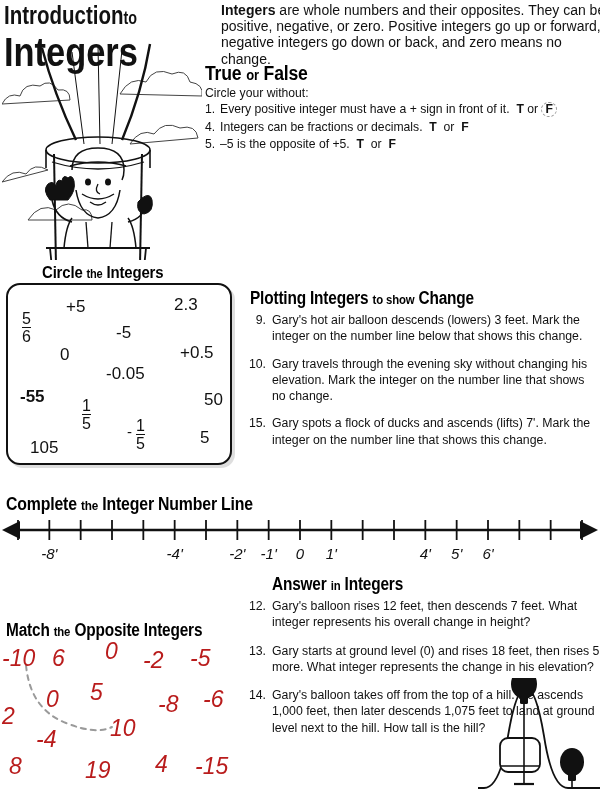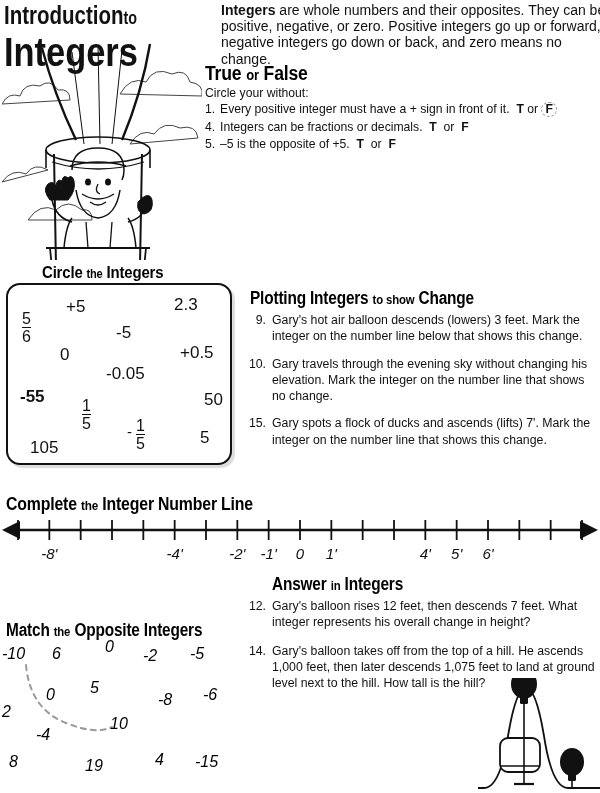--- a/index.html
+++ b/index.html
@@ -115,23 +115,23 @@
 
   
   #nl-head { left: 6px; top: 494px; font-size: 18px; }
   #numberline { left: 0px; top: 515px; width: 600px; height: 56px; }
 
   
   #mo-head { left: 6px; top: 620px; font-size: 17.5px; }
   #mo-area { left: 0px; top: 643px; width: 240px; height: 150px; }
   .monum {
     position: absolute;
-    font-size: 16px;
+    font-size: 23px;
     font-style: italic;
-    color: #000000;
+    color: #b91c1c;
     white-space: nowrap;
   }
 
   
   #ai-head { left: 272px; top: 574px; font-size: 17.5px; }
   #ai-list { left: 248px; top: 598px; width: 352px; }
   #ai-list .q { margin-bottom: 12px; }
   #q14 .qt { width: 218px; }
 
   
@@ -339,20 +339,24 @@
 <div class="abs hdr" id="ai-head">
   <span>Answer</span>
   <span class="sm">in</span>
   <span>Integers</span>
 </div>
 <div class="abs" id="ai-list">
   <div class="q">
       <span class="qn">12.</span>
       <span class="qt">Gary's balloon rises 12 feet, then descends 7 feet. What integer represents his overall change in height?</span>
     </div>
+  <div class="q">
+      <span class="qn">13.</span>
+      <span class="qt">Gary starts at ground level (0) and rises 18 feet, then rises 5 more. What integer represents the change in his elevation?</span>
+    </div>
   <div class="q" id="q14">
       <span class="qn">14.</span>
       <span class="qt">Gary's balloon takes off from the top of a hill. He ascends 1,000 feet, then later descends 1,075 feet to land at ground level next to the hill. How tall is the hill?</span>
     </div>
 </div>
 
 <div class="abs" id="hill-art">
   <svg width="122" height="115" viewBox="0 0 122 115">
     <g fill="none" stroke="#111" stroke-width="1.6">
 

